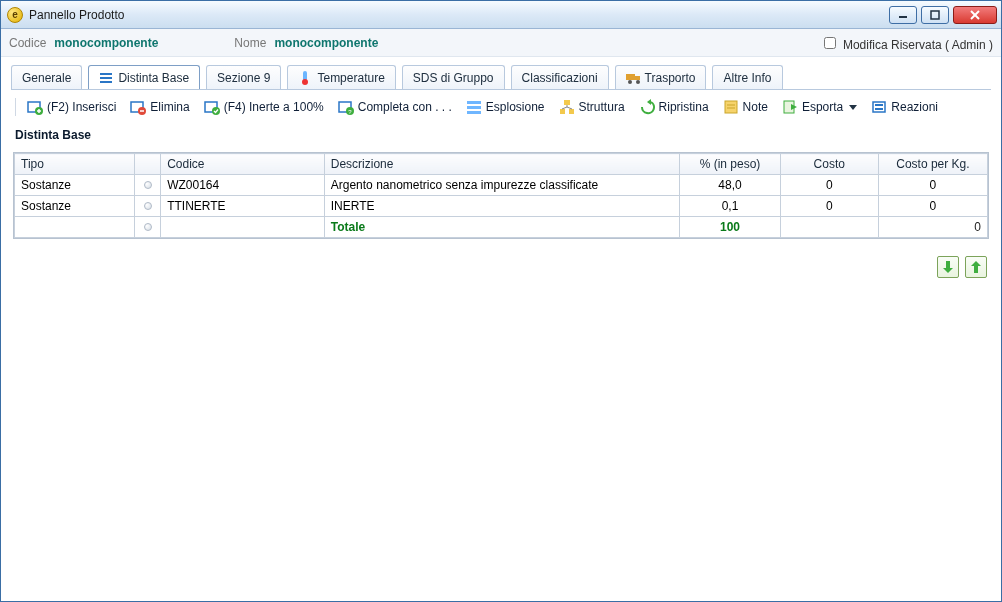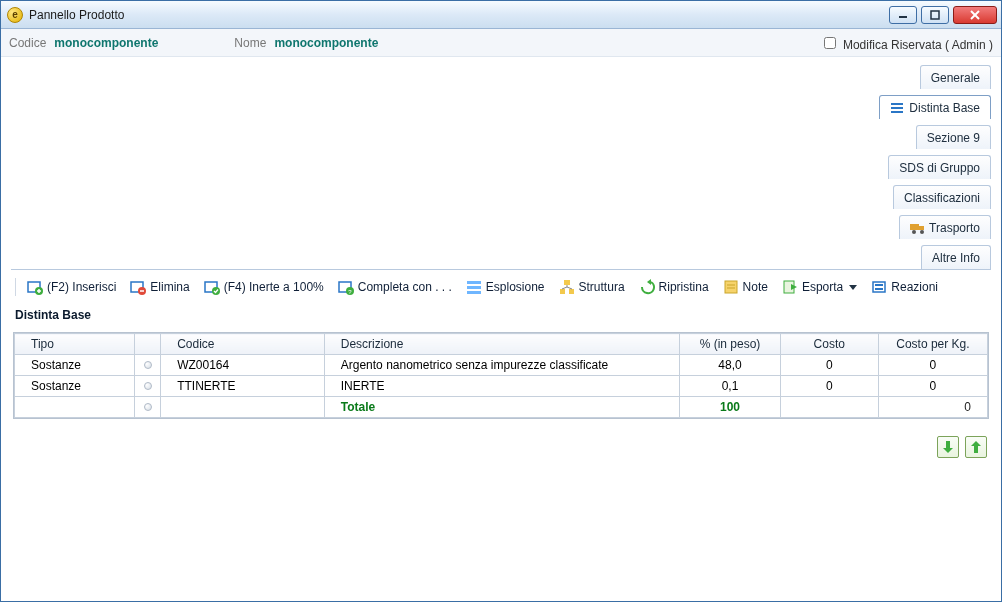--- a/index.html
+++ b/index.html
@@ -76,21 +76,20 @@
   }
   .header-row input[type="checkbox"] {
     width: 12px; height: 12px;
   }
 
   
   .tabstrip {
     display: flex; gap: 6px;
     padding: 8px 10px 0 10px;
     align-items: flex-end;
-    flex-direction: column;
   }
   .tab {
     padding: 4px 10px;
     border: 1px solid #b8c9de;
     border-bottom: none;
     border-radius: 3px 3px 0 0;
     background: linear-gradient(#fefefe, #eef3fa);
     display: flex; align-items: center; gap: 5px;
     color: #203040;
     cursor: default;
@@ -160,21 +159,21 @@
     margin: 8px 12px 0 12px;
     border: 1px solid #b7c2d0;
   }
   table.grid {
     border-collapse: collapse;
     width: 100%;
     table-layout: fixed;
   }
   table.grid th, table.grid td {
     border: 1px solid #c6d0dc;
-    padding: 3px 16px;
+    padding: 3px 6px;
     font-size: 12px;
     white-space: nowrap;
     overflow: hidden;
     text-overflow: ellipsis;
   }
   table.grid th {
     background: linear-gradient(#fdfdfe, #eef2f8);
     text-align: left;
     font-weight: normal;
     color: #1a2a3a;
@@ -259,20 +258,29 @@
         <svg width="14" height="14">
             <rect x="1" y="2" width="12" height="2" fill="#2a76c6"></rect>
             <rect x="1" y="6" width="12" height="2" fill="#2a76c6"></rect>
             <rect x="1" y="10" width="12" height="2" fill="#2a76c6"></rect>
           </svg>
       </span>
       <span>Distinta Base</span>
     </div>
     <div class="tab">
       <span>Sezione 9</span>
+    </div>
+    <div class="tab">
+      <span class="ticon">
+        <svg width="8" height="14">
+            <rect x="2" y="0" width="4" height="10" rx="2" fill="#6cb6ff"></rect>
+            <circle cx="4" cy="11" r="3" fill="#e33"></circle>
+          </svg>
+      </span>
+      <span>Temperature</span>
     </div>
     <div class="tab">
       <span>SDS di Gruppo</span>
     </div>
     <div class="tab">
       <span>Classificazioni</span>
     </div>
     <div class="tab">
       <span class="ticon">
         <svg width="16" height="12">

